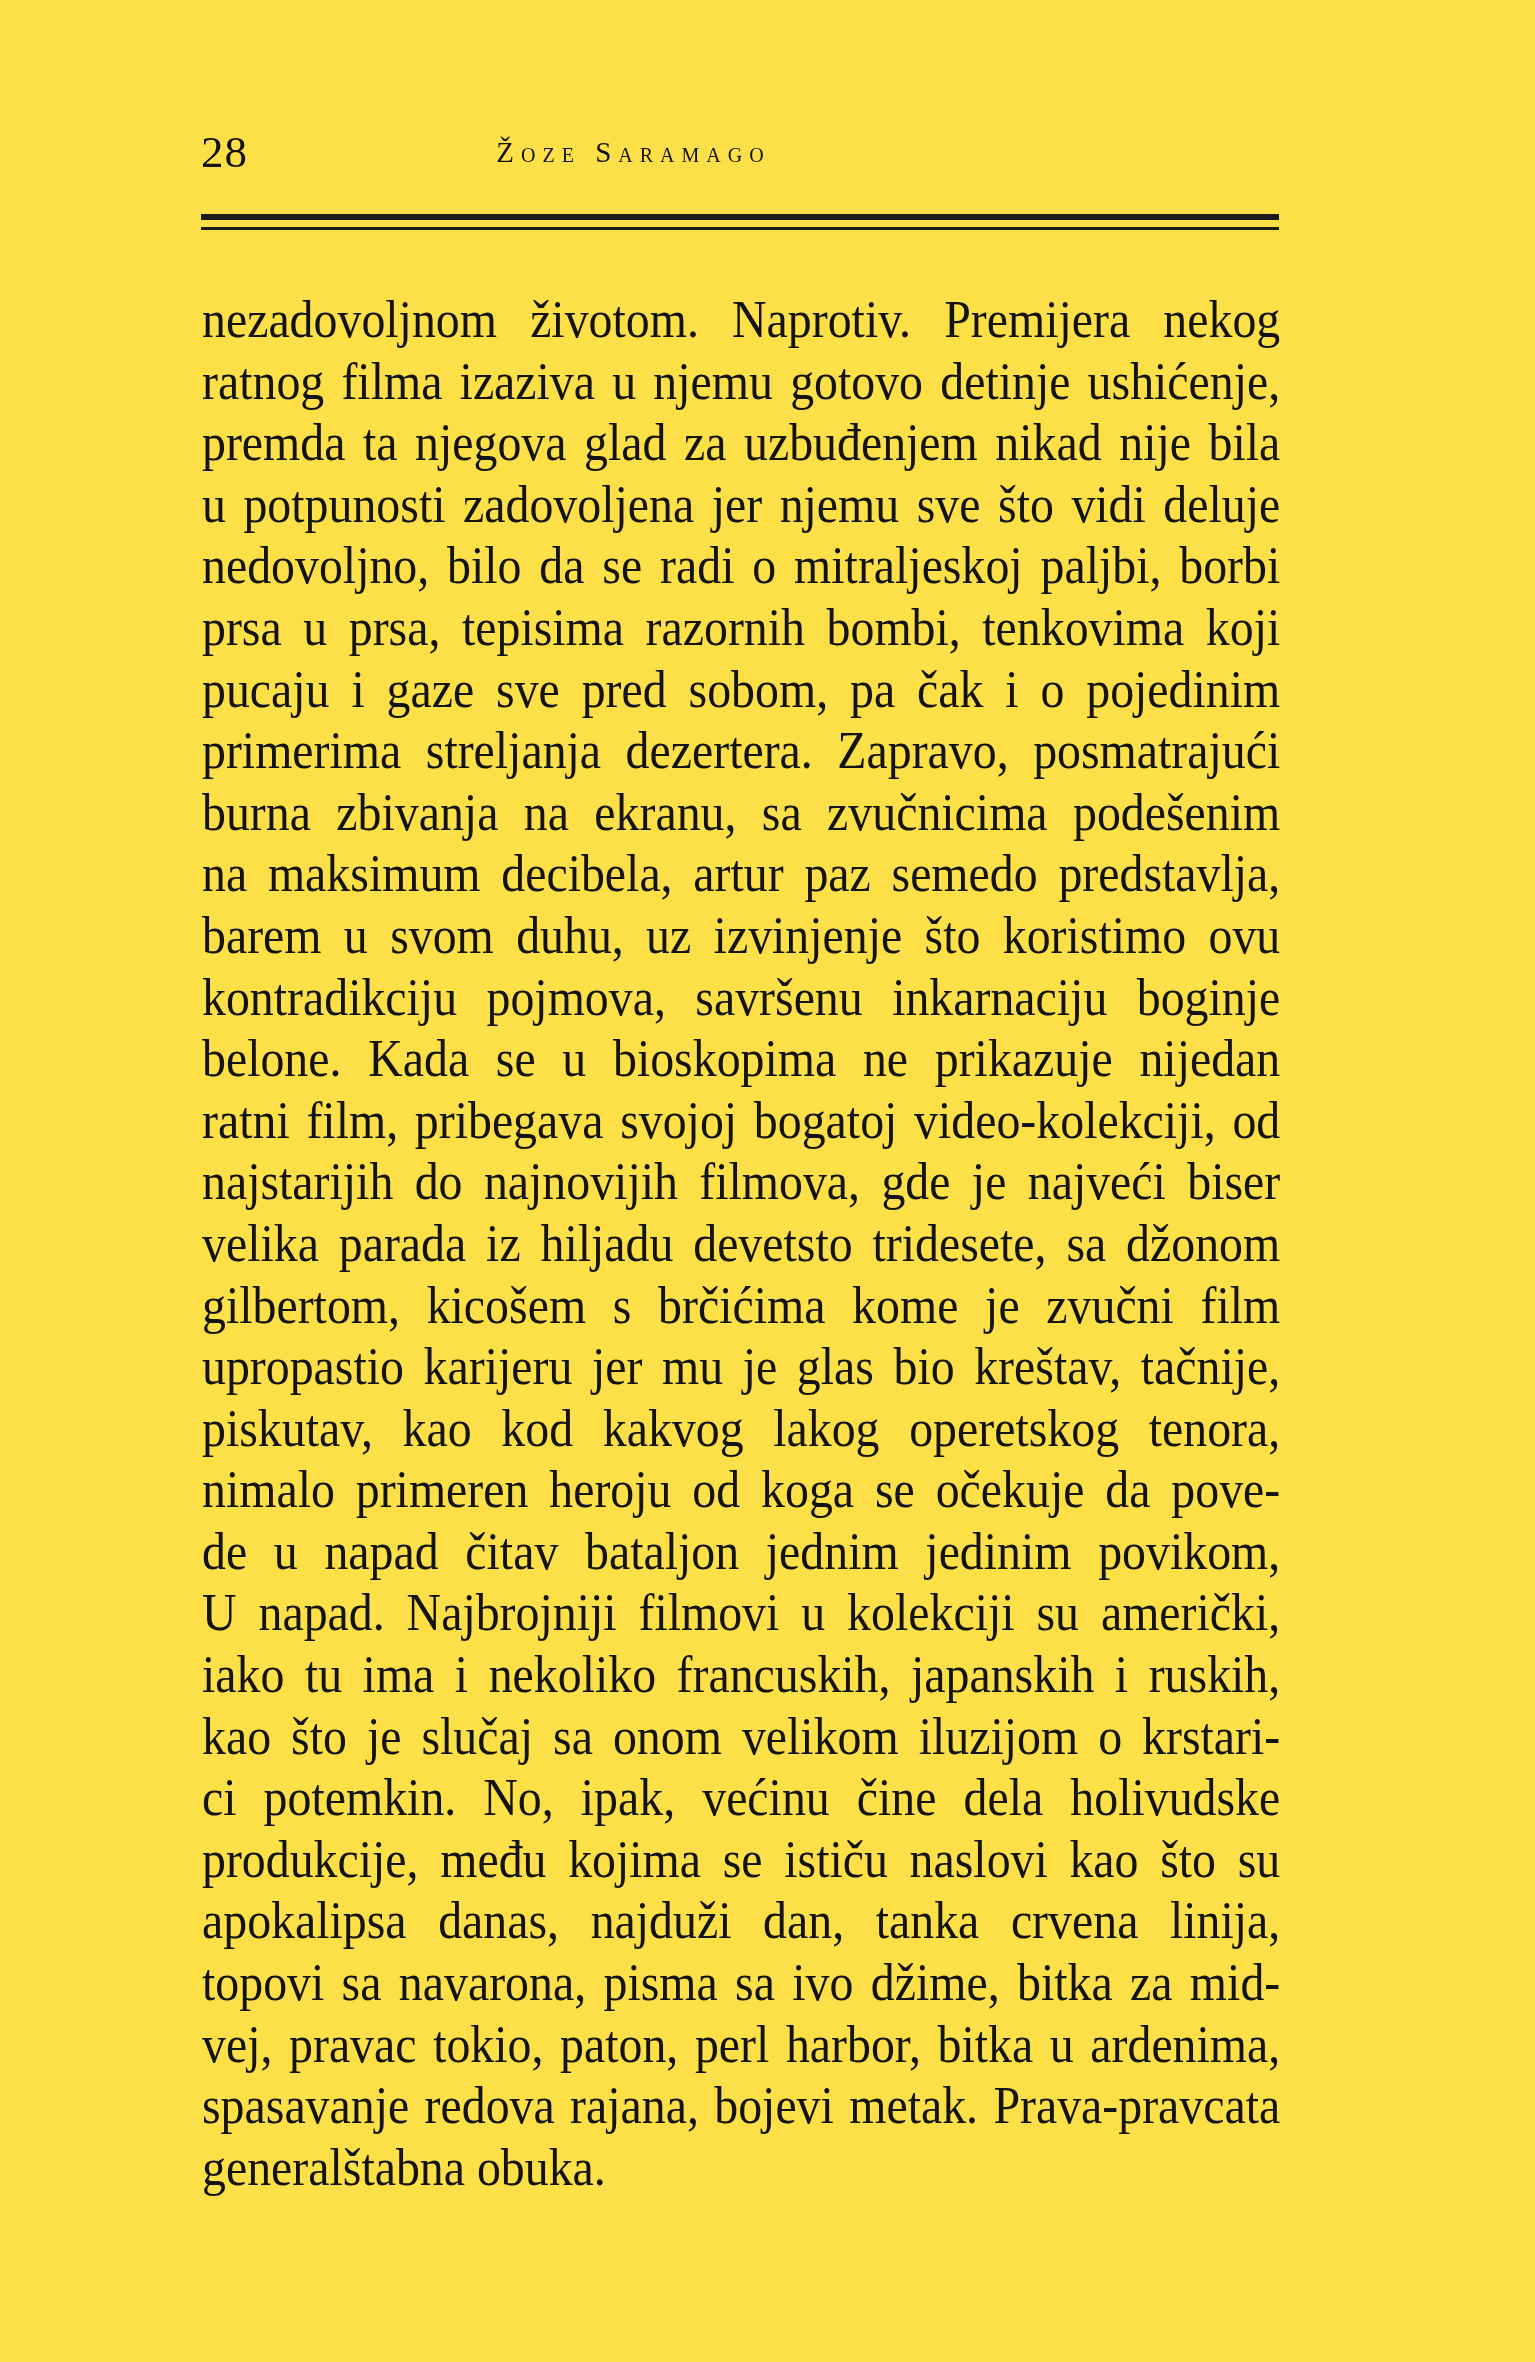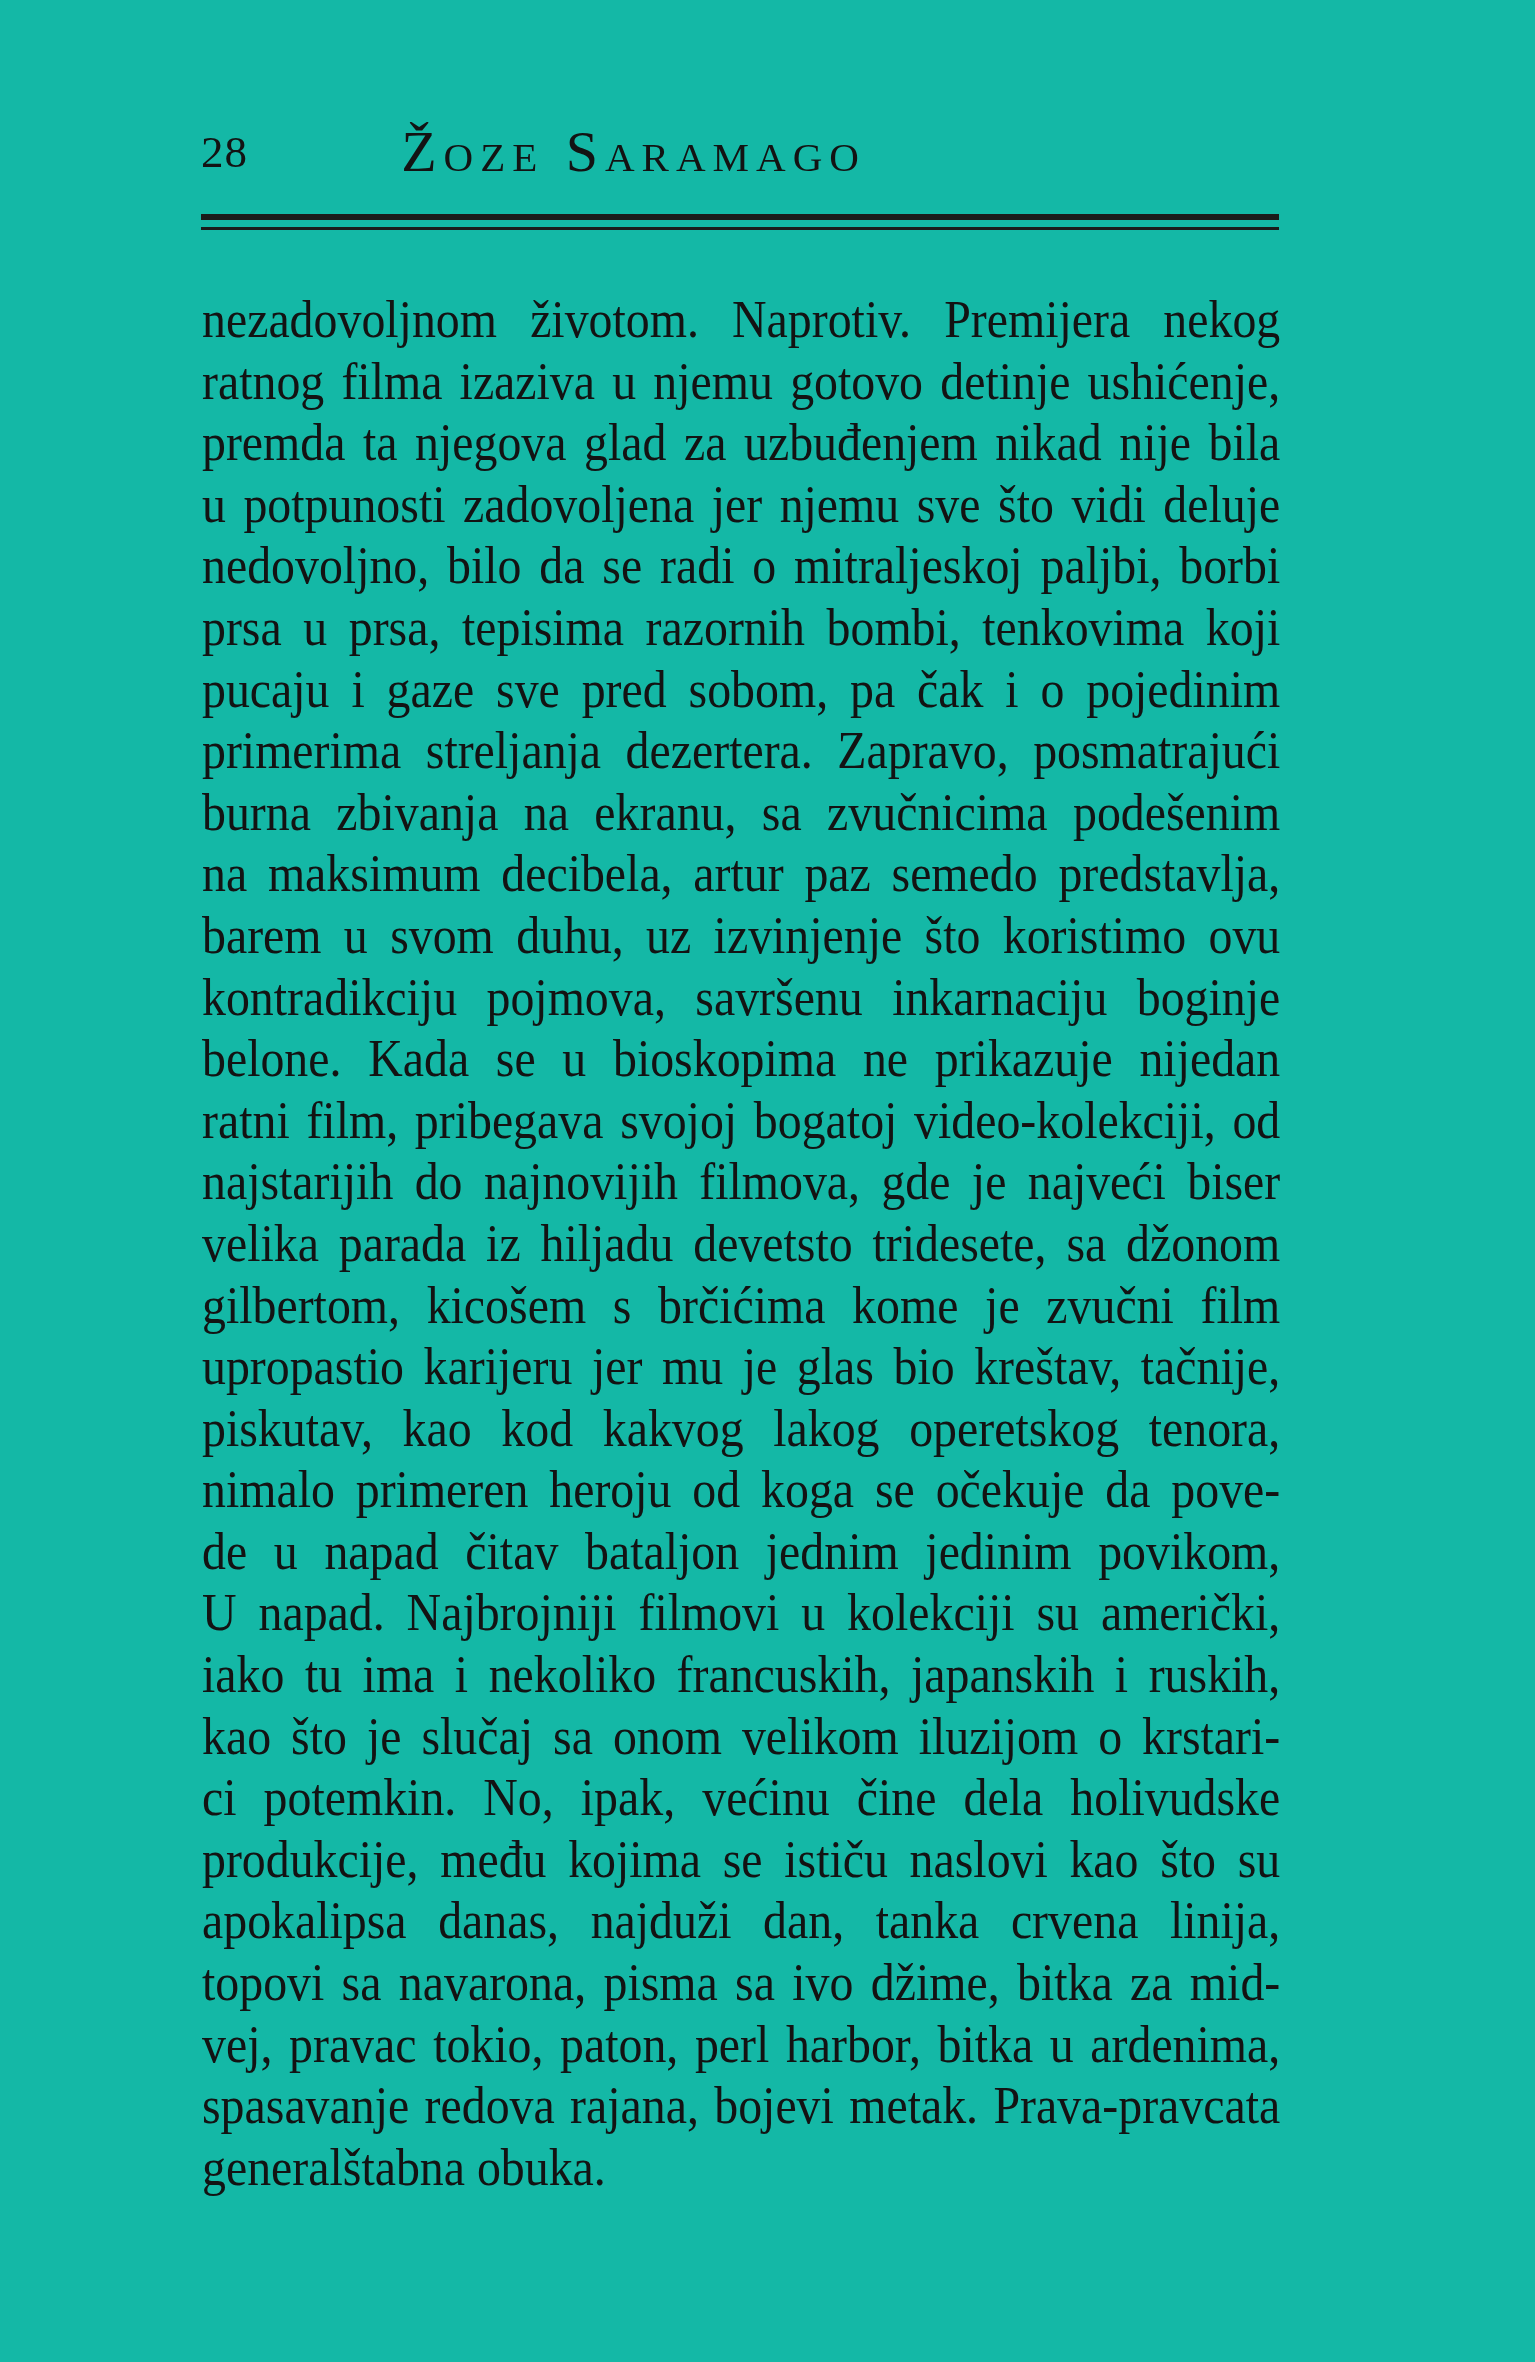--- a/index.html
+++ b/index.html
@@ -4,21 +4,21 @@
 <style>
   html, body {
     margin: 0;
     padding: 0;
     background: #e8e8e8;
   }
   #book-page {
     position: relative;
     width: 1535px;
     height: 2362px;
-    background: #14b8a6;
+    background: #fde047;
     font-family: "Liberation Serif", "DejaVu Serif", serif;
     color: #131313;
     overflow: hidden;
   }
   #page-header {
     position: absolute;
     top: 126px;
     left: 0;
     width: 1535px;
     height: 56px;
@@ -32,21 +32,21 @@
     letter-spacing: 1px;
   }
   #running-title {
     position: absolute;
     left: 0;
     width: 1249px;
     top: 0;
     text-align: center;
     font-variant: small-caps;
     font-variant-caps: small-caps;
-    font-size: 58px;
+    font-size: 29px;
     line-height: 52px;
     letter-spacing: 7px;
     text-indent: 18px;
     white-space: nowrap;
   }
   #double-rule {
     position: absolute;
     left: 201px;
     top: 214px;
     width: 1078px;

